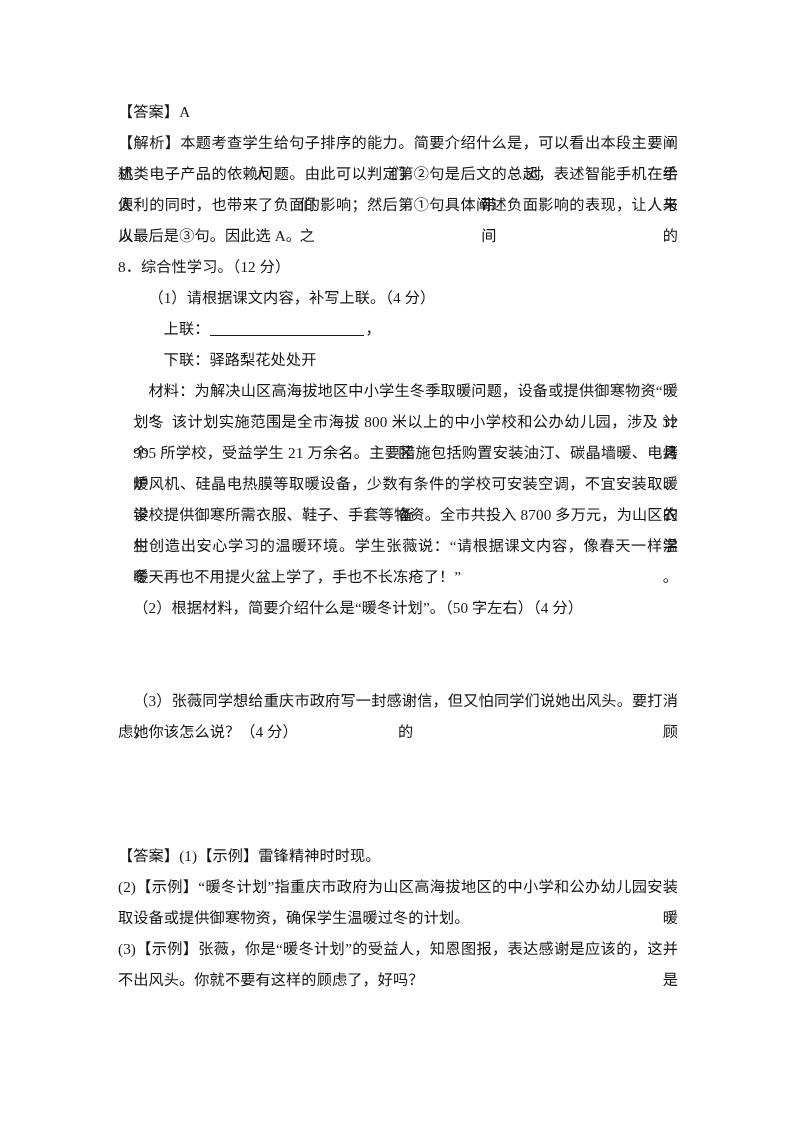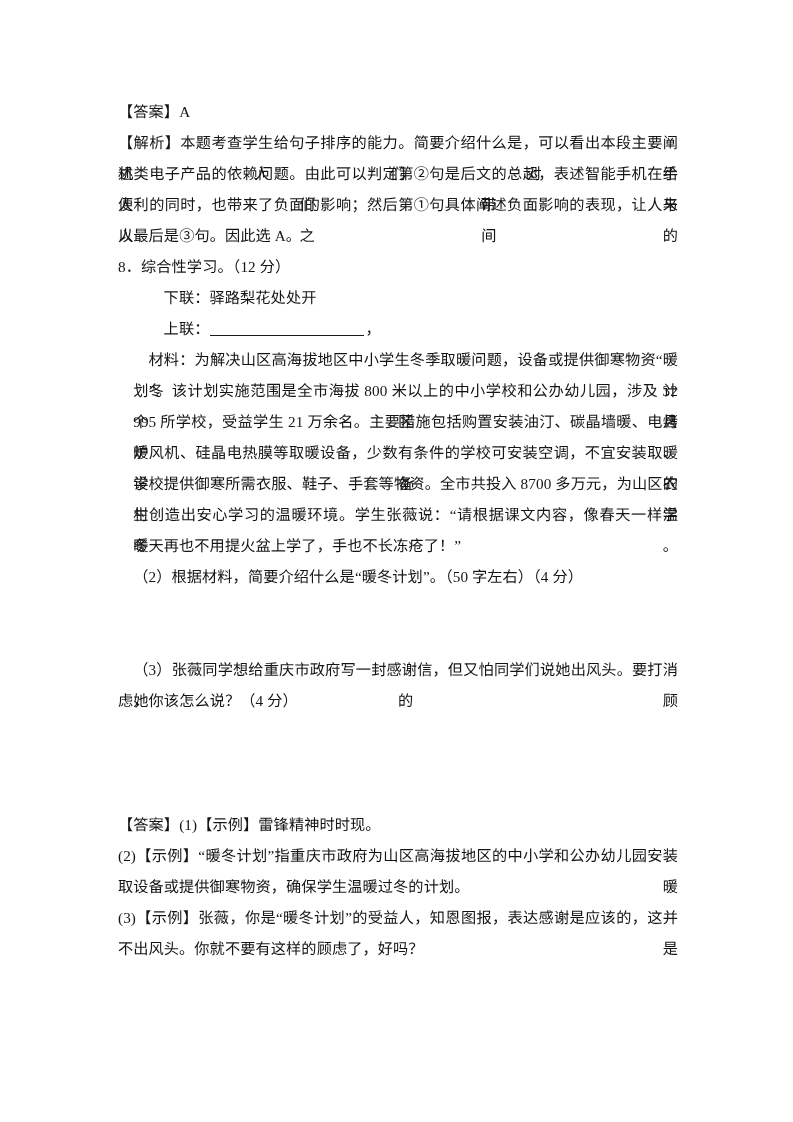--- a/index.html
+++ b/index.html
@@ -85,24 +85,25 @@
       <div class="ln">【答案】A</div>
       <div class="ln justified">【解析】本题考查学生给句子排序的能力。简要介绍什么是，可以看出本段主要阐述人们对手</div>
       <div class="ln justified">机类电子产品的依赖问题。由此可以判定第②句是后文的总起，表述智能手机在给人们带来</div>
       <div class="ln justified">便利的同时，也带来了负面的影响；然后第①句具体阐述负面影响的表现，让人与人之间的</div>
       <div class="ln justified last">以最后是③句。因此选 A。</div>
     </div>
 
     <div class="block">
       <div class="ln">8．综合性学习。（12 分）</div>
 
+      <div class="ln ind-2">（1）请根据课文内容，补写上联。（4 分）</div>
+
+      <div class="ln ind-3"><span>上联：</span><span class="blank-rule"></span><span>，</span></div>
 
       <div class="ln ind-3">下联：驿路梨花处处开</div>
-
-      <div class="ln ind-3"><span>上联：</span><span class="blank-rule"></span><span>，</span></div>
 
       <div class="block">
         <div class="ln justified ind-2">材料：为解决山区高海拔地区中小学生冬季取暖问题，设备或提供御寒物资“暖冬计</div>
         <div class="ln justified ind-1">划”。该计划实施范围是全市海拔 800 米以上的中小学校和公办幼儿园，涉及 32 个区县</div>
         <div class="ln justified ind-1">995 所学校，受益学生 21 万余名。主要措施包括购置安装油汀、碳晶墙暖、电烤炉、</div>
         <div class="ln justified ind-1">暖风机、硅晶电热膜等取暖设备，少数有条件的学校可安装空调，不宜安装取暖设备的</div>
         <div class="ln justified ind-1">学校提供御寒所需衣服、鞋子、手套等物资。全市共投入 8700 多万元，为山区农村学</div>
         <div class="ln justified ind-1">生创造出安心学习的温暖环境。学生张薇说：“请根据课文内容，像春天一样温暖。</div>
         <div class="ln ind-1 last">冬天再也不用提火盆上学了，手也不长冻疮了！”</div>
       </div>

